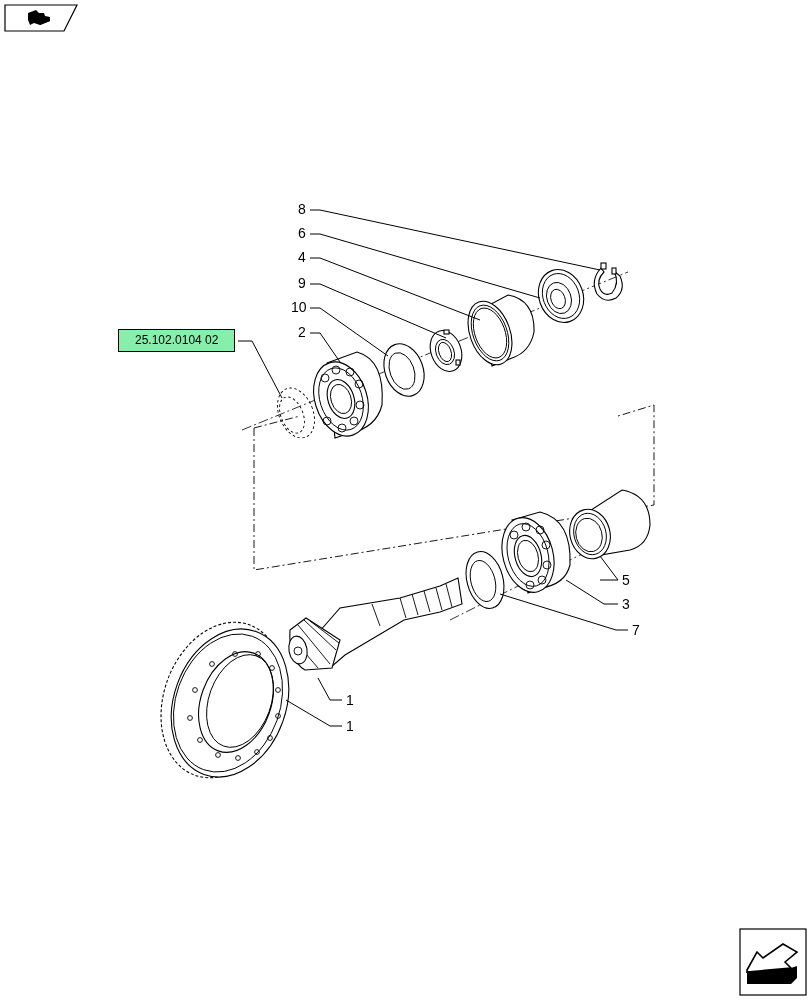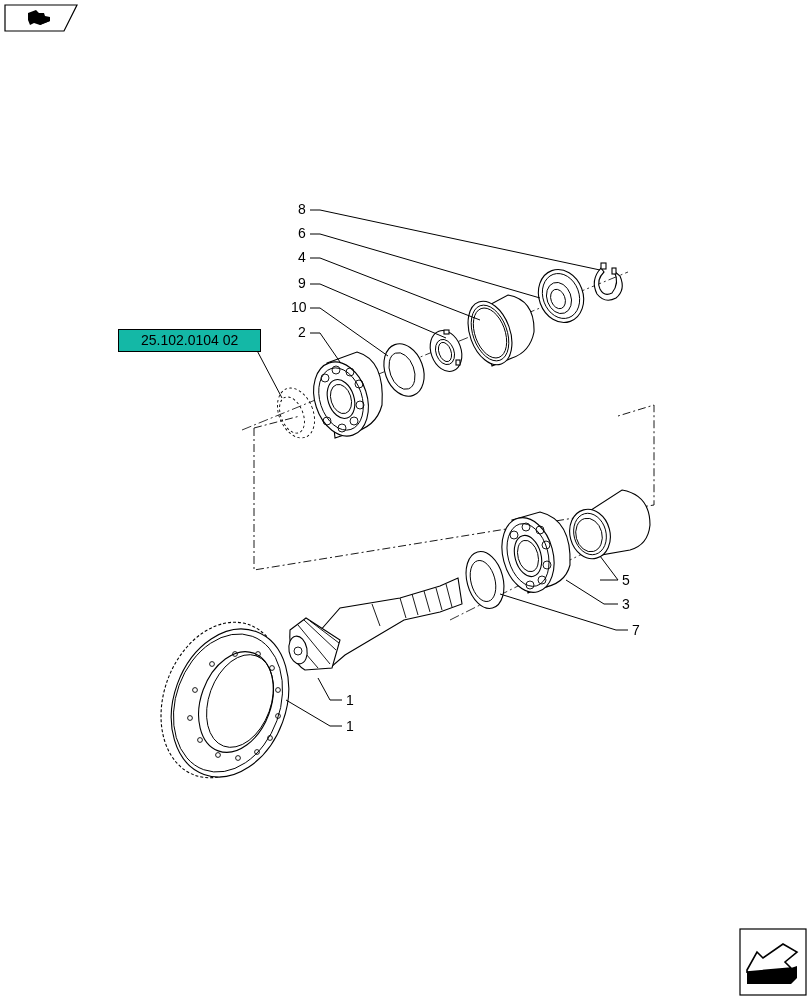--- a/index.html
+++ b/index.html
@@ -1,21 +1,21 @@
 <!DOCTYPE html>
 <html><head>
 <meta charset="utf-8">
 <style>
   html, body { margin: 0; padding: 0; background: #ffffff; }
   body { width: 812px; height: 1000px; position: relative; overflow: hidden;
          font-family: "Liberation Sans", sans-serif; color: #000; }
   .nav-prev { position: absolute; left: 4px; top: 4px; width: 74px; height: 28px; cursor: pointer; }
   .nav-next { position: absolute; left: 739px; top: 928px; width: 68px; height: 68px; cursor: pointer; }
-  .ref-box { position: absolute; left: 118px; top: 329px; height: 21px; padding: 0 22px;
-             border: 1.2px solid #000; font-size: 14px; line-height: 21px; background: #14b8a6;
+  .ref-box { position: absolute; left: 118px; top: 329px; height: 21px; padding: 0 16px;
+             border: 1.2px solid #000; font-size: 12px; line-height: 21px; background: #86efac;
              cursor: pointer; white-space: nowrap; }
   svg.diagram { position: absolute; left: 0; top: 0; }
   .callout { font-family: "Liberation Sans", sans-serif; font-size: 14px; fill: #000; }
   .part { fill: #fff; stroke: #000; stroke-width: 1.1; }
   .thin { fill: none; stroke: #000; stroke-width: 0.9; }
   .leader { fill: none; stroke: #000; stroke-width: 1; }
   .axis { fill: none; stroke: #000; stroke-width: 0.8; stroke-dasharray: 10 3 2 3; }
   .dash { fill: none; stroke: #000; stroke-width: 0.9; stroke-dasharray: 2.5 2.5; }
   .frame { fill: none; stroke: #000; stroke-width: 0.9; stroke-dasharray: 8 3 2 3; }
 </style>

